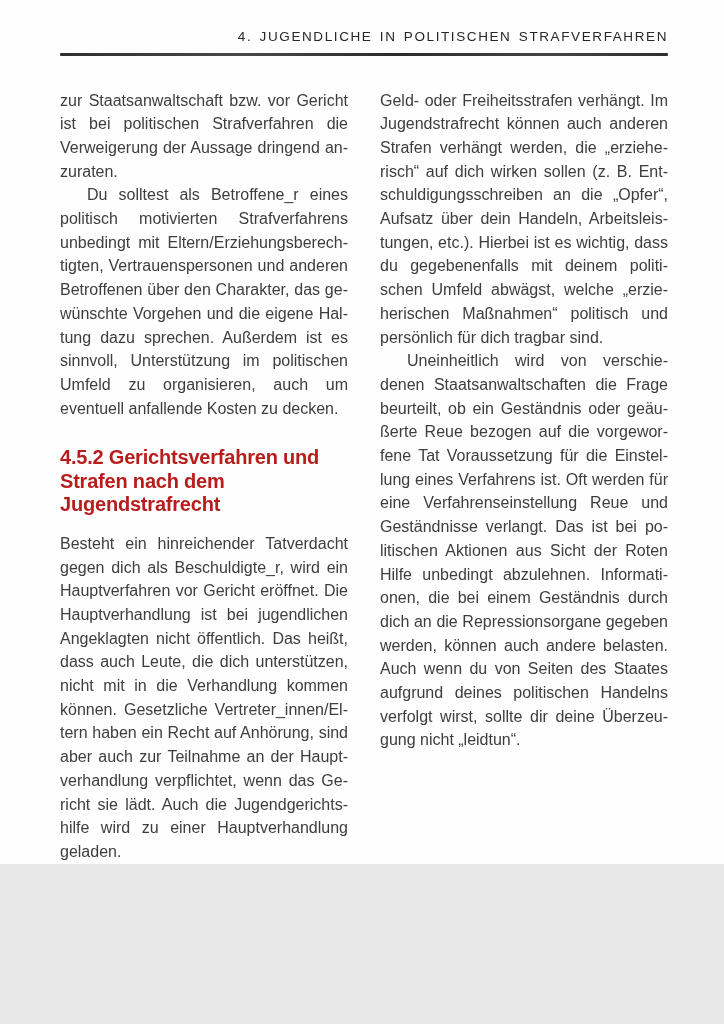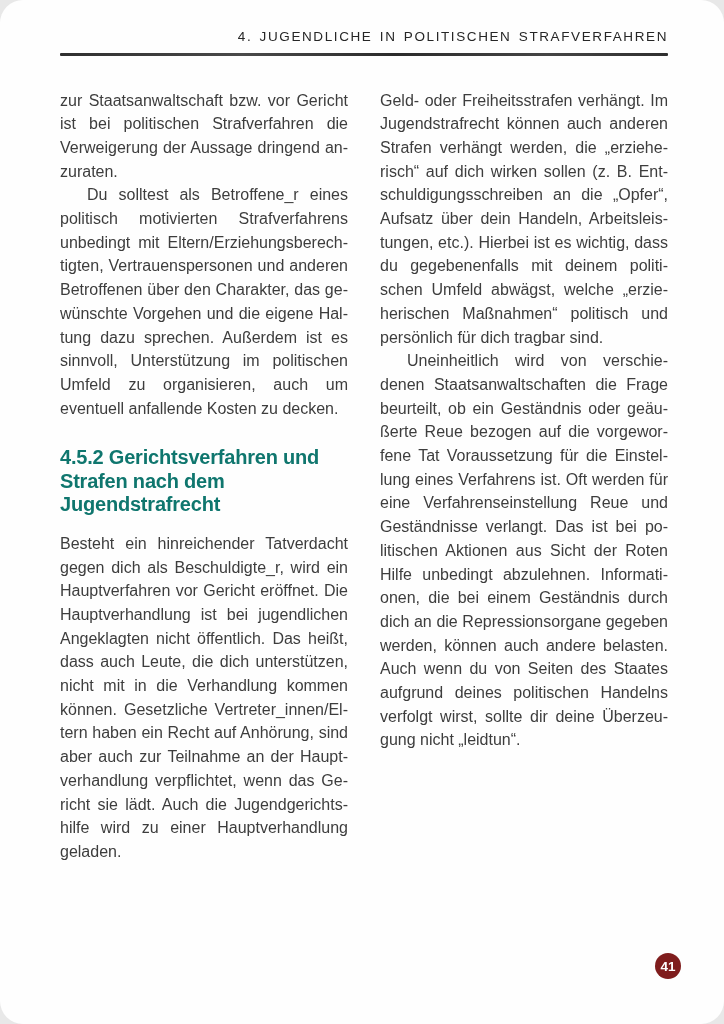--- a/index.html
+++ b/index.html
@@ -4,26 +4,25 @@
 <style>
   * { box-sizing: border-box; }
   html, body { margin: 0; padding: 0; }
   body {
     background: #e8e8e8;
     font-family: "Liberation Sans", sans-serif;
   }
   .page {
     position: relative;
     width: 724px;
-    height: 1024px;
+    height: 864px;
     margin: 0 auto;
     background: #fefefe;
     color: #3d3d3d;
     overflow: hidden;
-    border-radius: 23px;
   }
   
   .header { padding: 30px 56px 0 60px; }
   .header-title {
     text-align: right;
     font-size: 13.5px;
     letter-spacing: 1.6px;
     word-spacing: 2px;
     color: #262626;
     line-height: 14px;
@@ -50,21 +49,21 @@
     color: #3d3d3d;
   }
   .col p { margin: 0; hyphens: manual; }
   .col p.indent { text-indent: 27px; }
   .subheading {
     margin: 26px 0 15px 0;
     text-align: left;
     font-size: 20px;
     line-height: 23.5px;
     font-weight: bold;
-    color: #0f766e;
+    color: #b91c1c;
     letter-spacing: -0.2px;
   }
   .subheading span { display: block; }
   
   .page-badge {
     position: absolute;
     left: 655px;
     top: 953px;
     width: 26px;
     height: 26px;

